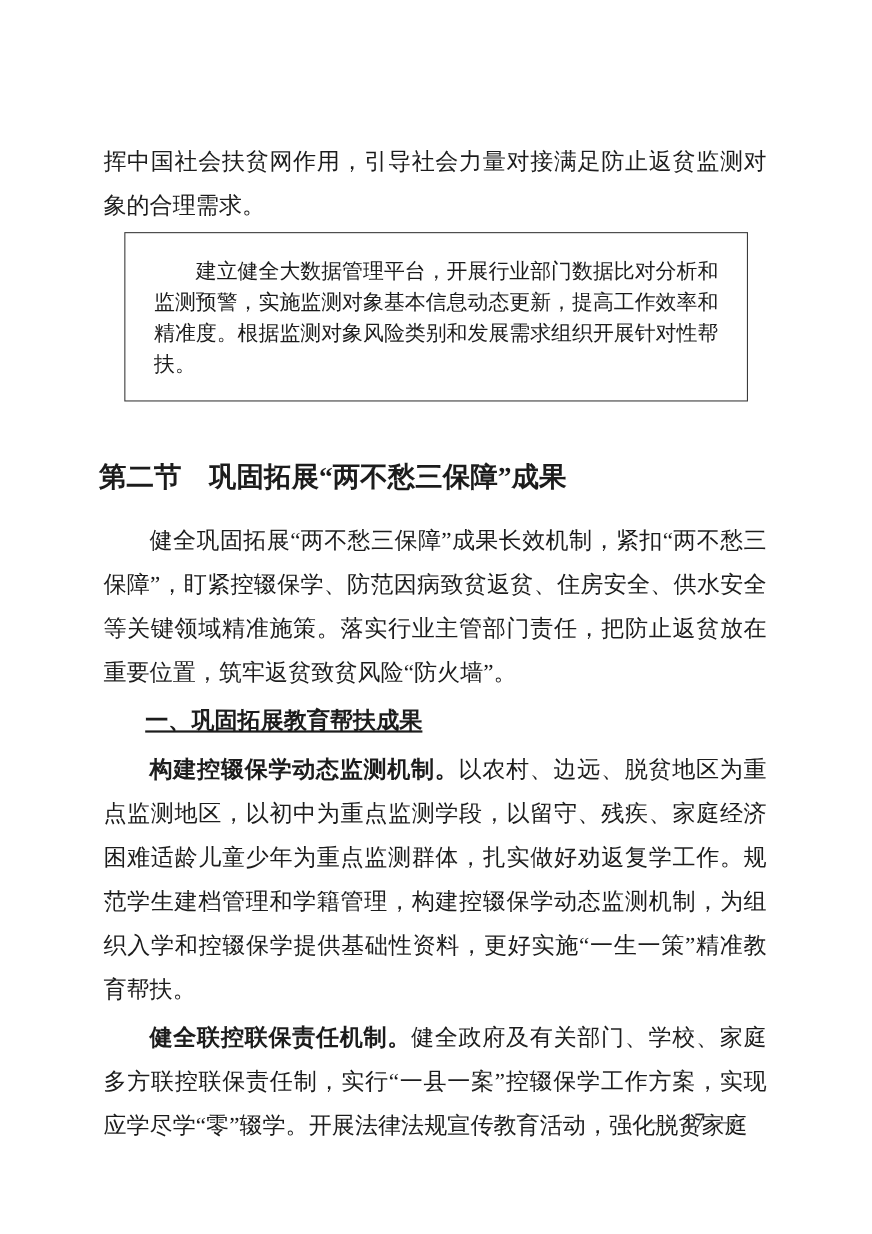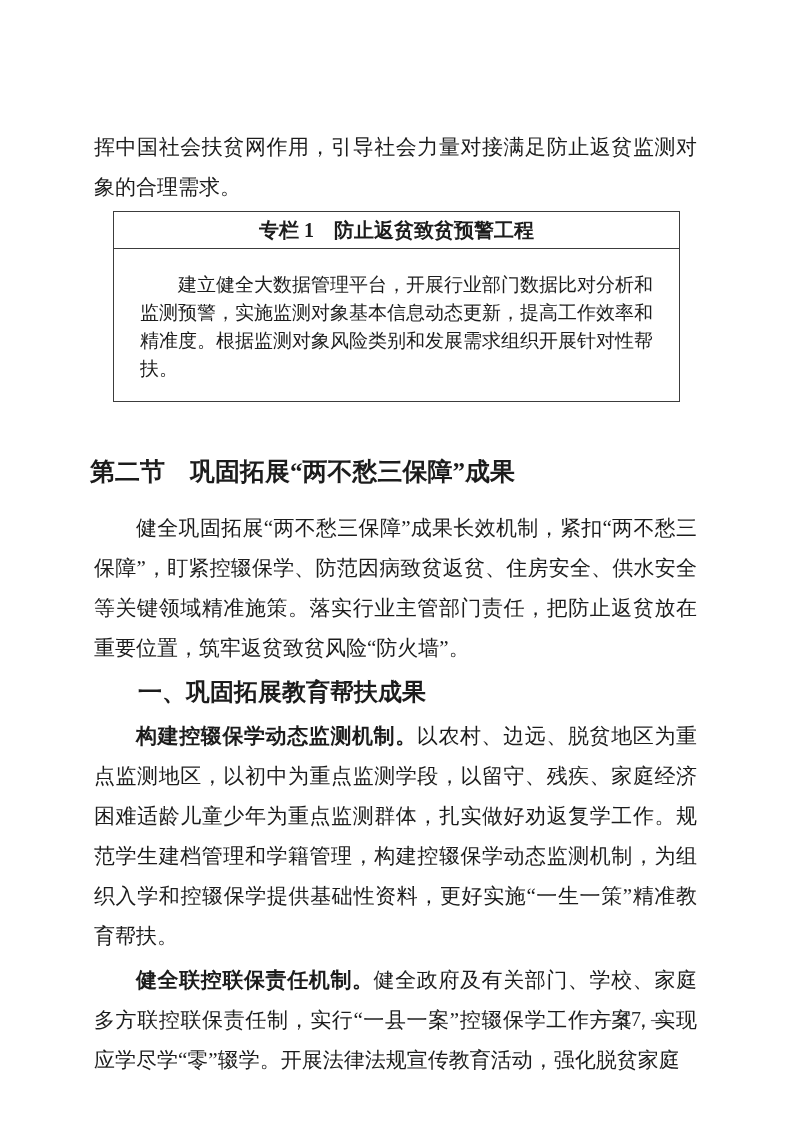--- a/index.html
+++ b/index.html
@@ -56,24 +56,25 @@
     text-indent: 2em;
   }
   .section-heading {
     margin: 52px 0 18px 0;
     font-size: 25px;
     font-weight: bold;
     line-height: 36px;
   }
   .subheading {
     margin: 0;
-    font-size: 24px;
+    font-size: 21px;
     font-weight: bold;
     line-height: 40px;
     text-indent: 2em;
+    text-decoration: underline;
   }
   .page-footer {
     position: absolute;
     top: 1008px;
     right: 112px;
     font-size: 20px;
     color: #2a2a2a;
   }
   .page-footer .dash {
     color: #555555;
@@ -81,21 +82,20 @@
   }
 </style>
 </head>
 <body>
 
 <div class="page-content">
 
   <p class="body-para">挥中国社会扶贫网作用，引导社会力量对接满足防止返贫监测对象的合理需求。</p>
 
   <div class="callout-box">
-    <p class="callout-title">专栏 1　防止返贫致贫预警工程</p>
     <p class="callout-body">建立健全大数据管理平台，开展行业部门数据比对分析和监测预警，实施监测对象基本信息动态更新，提高工作效率和精准度。根据监测对象风险类别和发展需求组织开展针对性帮扶。</p>
   </div>
 
   <h2 class="section-heading">第二节　巩固拓展“两不愁三保障”成果</h2>
 
   <p class="body-para indent">健全巩固拓展“两不愁三保障”成果长效机制，紧扣“两不愁三保障”，盯紧控辍保学、防范因病致贫返贫、住房安全、供水安全等关键领域精准施策。落实行业主管部门责任，把防止返贫放在重要位置，筑牢返贫致贫风险“防火墙”。</p>
 
   <h3 class="subheading">一、巩固拓展教育帮扶成果</h3>
 
   <p class="body-para indent"><span class="lead">构建控辍保学动态监测机制。</span><span>以农村、边远、脱贫地区为重点监测地区，以初中为重点监测学段，以留守、残疾、家庭经济困难适龄儿童少年为重点监测群体，扎实做好劝返复学工作。规范学生建档管理和学籍管理，构建控辍保学动态监测机制，为组织入学和控辍保学提供基础性资料，更好实施“一生一策”精准教育帮扶。</span></p>

